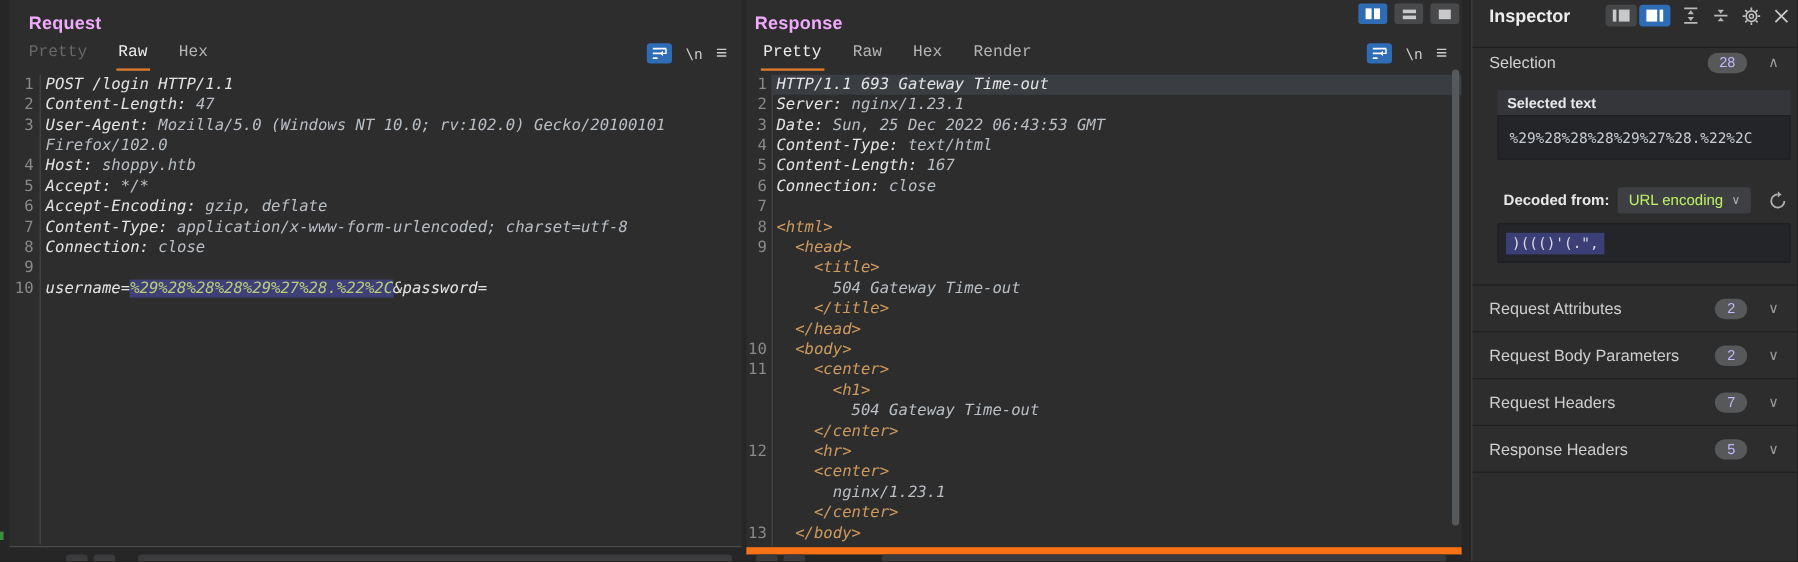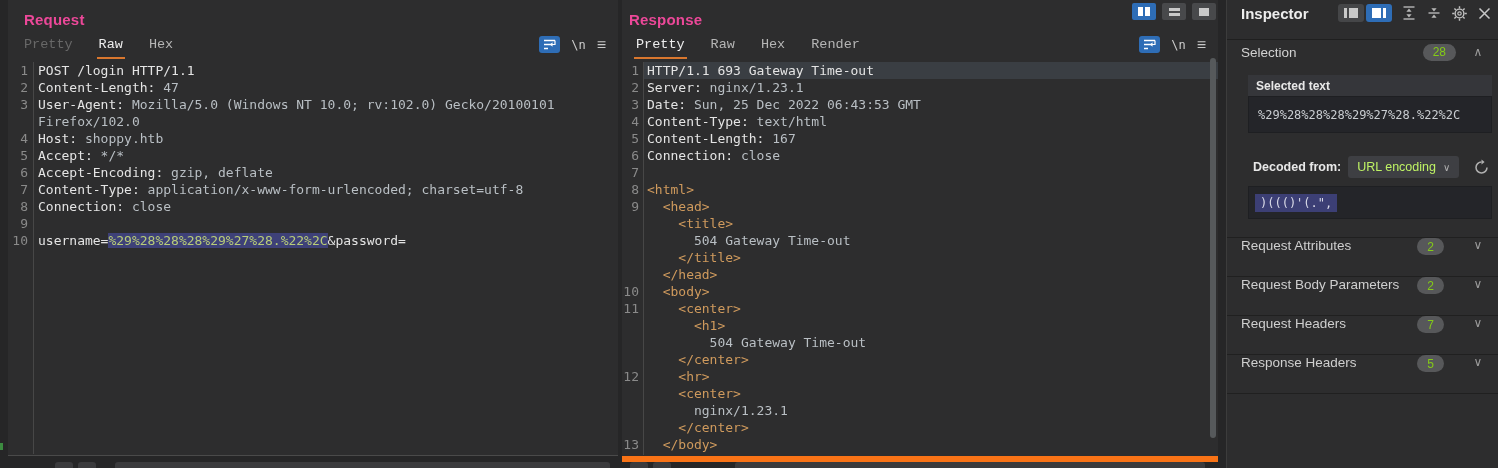--- a/index.html
+++ b/index.html
@@ -6,21 +6,21 @@
   html,body { background:#1e1e1e; }
   .app {
     position:relative; width:1498px; height:468px; overflow:hidden;
     background:#262627; font-family:"Liberation Sans", sans-serif;
     -webkit-font-smoothing:antialiased;
   }
   
   .msg-panel { position:absolute; top:0; background:#2d2d2e; }
   .panel-request  { left:8px;   width:610px; height:456px; border-bottom:1px solid #4a4a4a; }
   .panel-response { left:622px; width:596px; height:462px; border-bottom:6px solid #f97316; }
-  .panel-title { position:absolute; top:11px; font-size:15px; font-weight:bold; color:#ec4899; letter-spacing:.2px; }
+  .panel-title { position:absolute; top:11px; font-size:15px; font-weight:bold; color:#f0abfc; letter-spacing:.2px; }
   .panel-request  .panel-title { left:16px; }
   .panel-response .panel-title { left:7px;  }
 
   .tabs { position:absolute; top:37px; height:19px; display:flex; gap:26px; }
   .panel-request  .tabs { left:16px; }
   .panel-response .tabs { left:14px; }
   .tab { position:relative; font-size:13.5px; color:#b5b5b5; cursor:default;font-family:Liberation Mono, monospace; }
   .tab.disabled { color:#686868; }
   .tab.active   { color:#ededed; }
   .tab.active::after { content:''; position:absolute; left:-2px; right:-2px; bottom:-3px; height:2px; background:#d9772e; }
@@ -31,21 +31,21 @@
   .menu-glyph { font-size:16px; color:#c8c8c8; line-height:10px; }
 
   
   .editor { position:absolute; left:0; right:0; top:62px; bottom:1px; overflow:hidden;
             font-family:"DejaVu Sans Mono", monospace; font-size:13px; }
   .editor::before { content:''; position:absolute; left:var(--sep); top:0; bottom:0; width:1px; background:#474747; }
   .editor.req { --lnw:20px; --sep:25px; --txt:30px; }
   .editor.res { --lnw:17px; --sep:21px; --txt:25px; }
   .code-line { position:relative; height:17px; line-height:17px; white-space:pre; }
   .code-line .ln { position:absolute; left:0; top:0; width:var(--lnw); text-align:right; color:#8a8a8a; }
-  .code-line .lt { position:absolute; left:var(--txt); top:0; z-index:1; }
+  .code-line .lt { position:absolute; left:var(--txt); top:0; z-index:1;font-style:italic; }
   .code-line.hl::before { content:''; position:absolute; left:calc(var(--sep) + 1px); right:0; top:0; bottom:0; background:#3a3e43; }
   .seg-plain { color:#e4e4e4; }
   .seg-value { color:#b9bfc4; }
   .seg-tag   { color:#cf9a5d; }
   .seg-sel   { background:#3e4178; color:#b9cd78; }
 
   
   .layout-btns { position:absolute; left:1132px; top:3px; display:flex; gap:6px; z-index:5; }
   .lay-btn { width:24px; height:17px; border-radius:2px; background:#48494b; display:flex; align-items:center; justify-content:center; gap:2px; }
   .lay-btn.active { background:#2e6db6; }
@@ -65,40 +65,40 @@
   .dock-group { display:flex; gap:2px; }
   .dock-btn { width:26px; height:18px; border-radius:3px; background:#454648; display:flex; align-items:center; justify-content:center; gap:2px; }
   .dock-btn.active { background:#2e6db6; }
   .dock-btn .bar { width:3px; height:10px; background:#c9c9c9; }
   .dock-btn .rect { width:9px; height:10px; background:#c9c9c9; }
   .dock-btn.active .bar, .dock-btn.active .rect { background:#fff; }
 
   .insp-row { display:flex; align-items:center; padding:0 14px; }
   .sel-header { position:absolute; left:0; right:0; top:40px; height:24px; }
   .sel-header .lbl { flex:1; font-size:13.5px; color:#d2d2d2; }
-  .badge { min-width:12px; padding:1px 10px; height:17px; border-radius:9px; background:#57585a; color:#84cc16;
+  .badge { min-width:12px; padding:1px 10px; height:17px; border-radius:9px; background:#57585a; color:#c4b5fd;
            font-size:12px; display:flex; align-items:center; justify-content:center; }
   .chev { margin-left:16px; font-size:12px; color:#9b9b9b; width:12px; text-align:center; }
 
   .card-label { position:absolute; left:21px; width:244px; top:75px; height:21px; background:#35363a;
                 display:flex; align-items:center; padding:0 8px; font-size:12px; font-weight:bold; color:#e8e8e8; }
   .val-box { position:absolute; left:21px; width:244px; background:#242529; border:1px solid #1e1f22;
              font-family:"DejaVu Sans Mono", monospace; font-size:12px; color:#c9cdd1; }
   .sel-text-box { top:96px; height:37px; display:flex; align-items:center; padding:0 9px; }
   .decoded-row { position:absolute; left:0; right:0; top:155px; height:24px; display:flex; align-items:center; padding:0 8px 0 26px; }
   .decoded-row .lbl { font-size:12.5px; font-weight:bold; color:#e8e8e8; margin-right:7px; }
   .dropdown { height:22px; background:#3e3f43; border-radius:3px; display:flex; align-items:center; gap:7px; padding:0 9px; }
   .dropdown .dd-lbl { font-size:12.5px; color:#bef264; }
   .dropdown .dd-chev { font-size:10px; color:#b0b0b0; }
   .decoded-row .spacer { flex:1; }
   .decoded-box { top:186px; height:33px; display:flex; align-items:center; padding:0 6px; }
   .decoded-box .sel-span { background:#3c3f75; color:#dadbe8; padding:2px 5px; }
 
   .insp-sections { position:absolute; left:0; right:0; top:237px; border-top:1px solid #202020; }
-  .section-row { height:39px; display:flex; align-items:flex-start; padding:0 14px; border-bottom:1px solid #202020;gap:12px; }
+  .section-row { height:39px; display:flex; align-items:center; padding:0 14px; border-bottom:1px solid #202020; }
   .section-row .lbl { flex:1; font-size:13.5px; color:#cfcfcf; }
 
   
   .sliver { position:absolute; background:#3b3b3d; border-radius:3px; height:10px; top:462px; }
   .green-frag { position:absolute; left:0; top:443px; width:3px; height:7px; background:#3c8b40; }
   svg { display:block; }
 </style>
 </head>
 <body>
 

